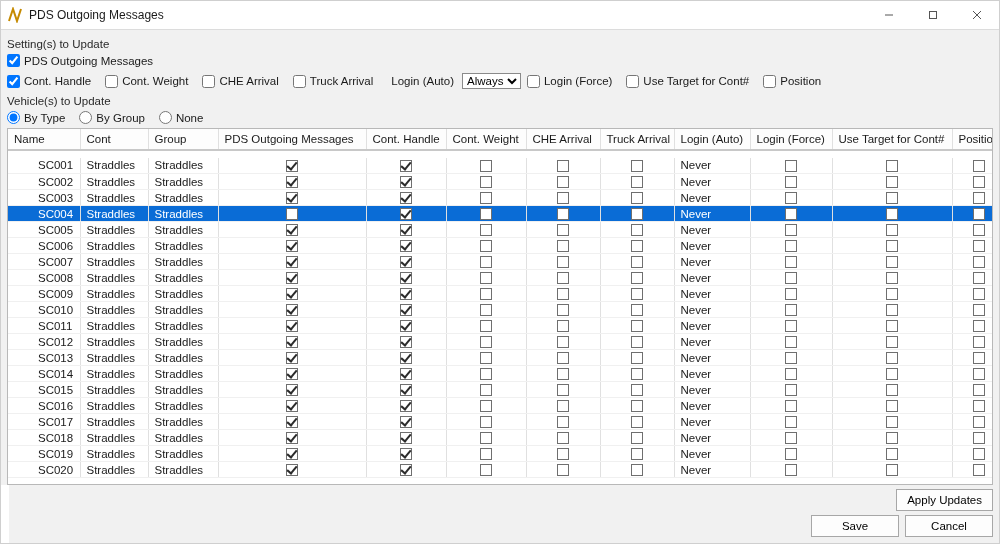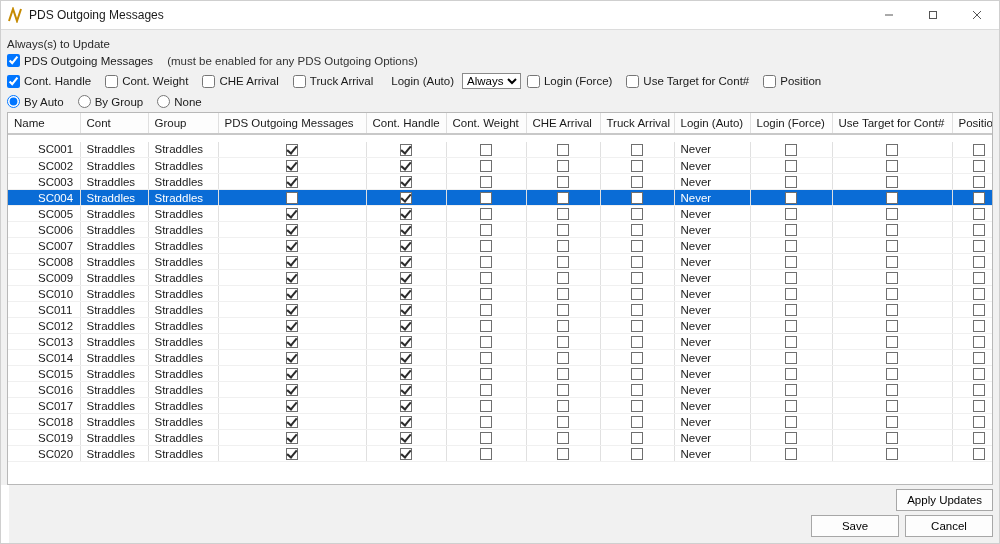--- a/index.html
+++ b/index.html
@@ -196,27 +196,26 @@
       <svg viewBox="0 0 10 10">
           <line x1="1" y1="1" x2="9" y2="9" stroke="currentColor" stroke-width="1"></line>
           <line x1="9" y1="1" x2="1" y2="9" stroke="currentColor" stroke-width="1"></line>
         </svg>
     </div>
   </div>
 </div>
 
 <div class="content">
 
-  <div class="section-head">Always(s) to Update</div>
+  <div class="section-head">Setting(s) to Update</div>
   <div class="row-opts">
     <label class="ck">
       <input type="checkbox" id="ck-pds-main" checked="" style="">
       <span>PDS Outgoing Messages</span>
     </label>
-    <span class="must-note">(must be enabled for any PDS Outgoing Options)</span>
   </div>
 
   <div class="row-opts">
     <label class="ck">
       <input type="checkbox" id="ck-ch" checked="" style="">
         <span>Cont. Handle</span>
     </label>
     <label class="ck">
       <input type="checkbox" id="ck-cw" style="">
         <span>Cont. Weight</span>
@@ -238,24 +237,25 @@
     <label class="ck">
       <input type="checkbox" id="ck-ut" style="">
         <span>Use Target for Cont#</span>
     </label>
     <label class="ck">
       <input type="checkbox" id="ck-pos" style="">
         <span>Position</span>
     </label>
   </div>
 
+  <div class="section-head">Vehicle(s) to Update</div>
   <div class="row-opts">
     <label class="ck">
       <input type="radio" name="vmode" id="r-bt" checked="" style="">
-        <span>By Auto</span>
+        <span>By Type</span>
     </label>
     <label class="ck">
       <input type="radio" name="vmode" id="r-bg" style="">
         <span>By Group</span>
     </label>
     <label class="ck">
       <input type="radio" name="vmode" id="r-nn" style="">
         <span>None</span>
     </label>
   </div>

